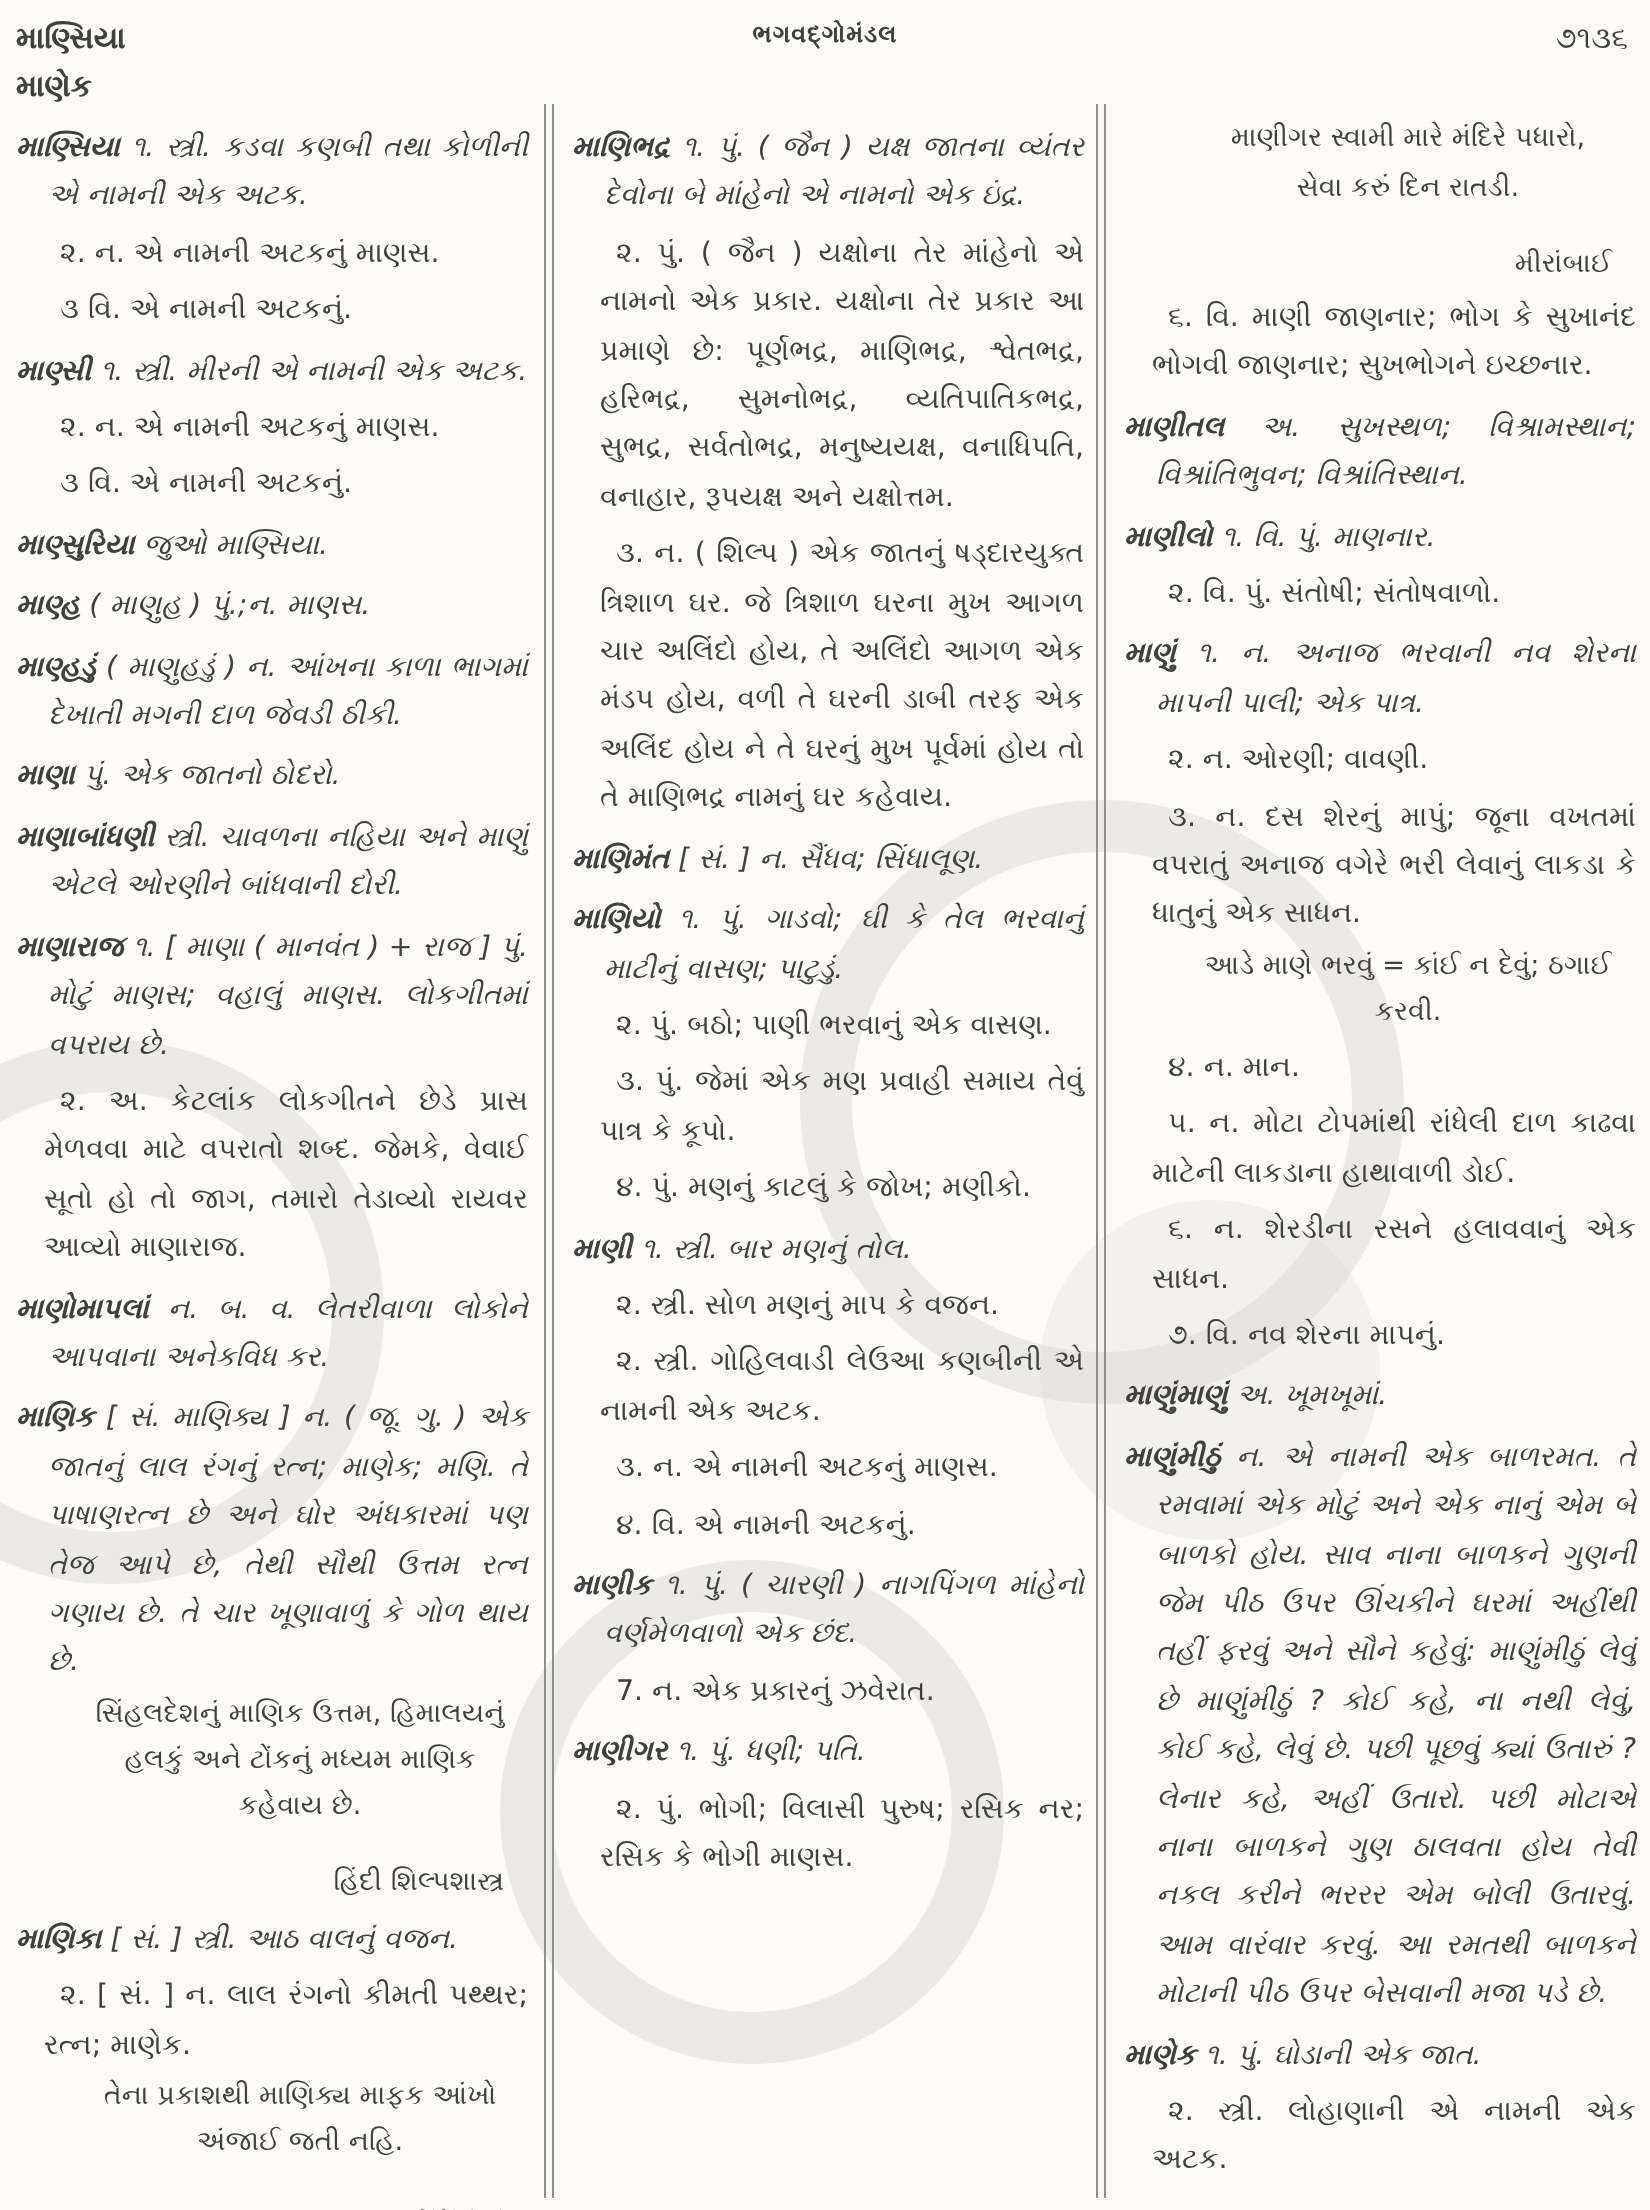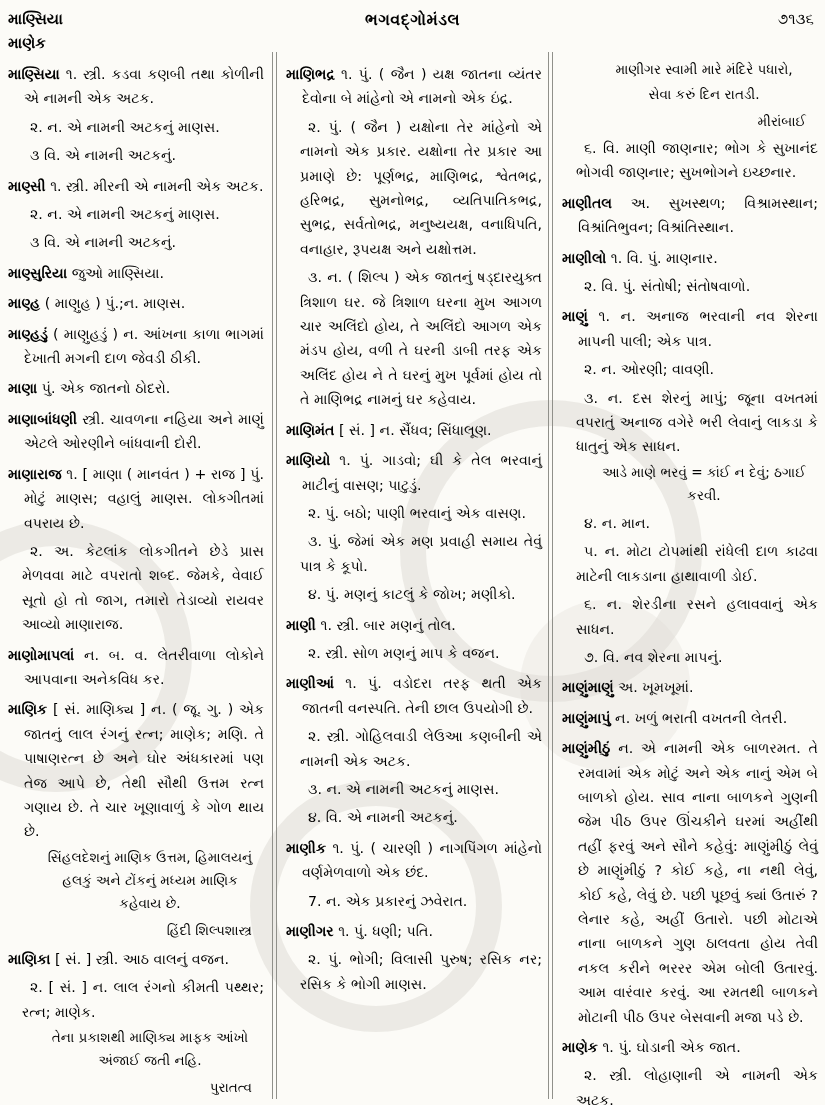--- a/index.html
+++ b/index.html
@@ -1,45 +1,45 @@
 <!DOCTYPE html>
 <html><head>
 <meta charset="utf-8">
 <style>
   html,body{margin:0;padding:0;background:#e8e6e1;}
   .page{
     position:relative;width:825px;height:1105px;margin:0 auto;
     background:#fcfbf7;overflow:hidden;
-    font-family:"DejaVu Sans",sans-serif;color:#000000;
+    font-family:"DejaVu Sans",sans-serif;color:#404040;
   }
   
   .wm{position:absolute;border-radius:50%;pointer-events:none;}
   .wm-ring{border:26px solid rgba(210,207,199,0.38);background:transparent;}
   .wm-disc{background:rgba(223,220,213,0.30);}
   
   .hdr{position:absolute;top:8px;left:0;width:100%;height:46px;}
   .guide-top{position:absolute;left:8px;top:2px;font-weight:bold;font-size:15px;}
   .guide-bottom{position:absolute;left:8px;top:26px;font-weight:bold;font-size:15px;}
-  .title{position:absolute;left:0;right:0;top:2px;text-align:center;font-weight:bold;font-size:16px;letter-spacing:.5px;}
+  .title{position:absolute;left:0;right:0;top:2px;text-align:center;font-weight:bold;font-size:12px;letter-spacing:.5px;}
   .pageno{position:absolute;right:11px;top:2px;font-size:15px;}
   
   .col{position:absolute;top:56px;width:256px;font-size:14.2px;line-height:24.4px;text-align:justify;}
   .col-1{left:8px;}
   .col-2{left:286px;}
   .col-3{left:562px;}
   .vrule{position:absolute;top:52px;bottom:6px;width:1px;background:#90908a;}
   .vrule.r1a{left:272px;}.vrule.r1b{left:276px;}
   .vrule.r2a{left:548px;}.vrule.r2b{left:552px;}
   
   p{margin:0;}
-  p.entry{margin-top:6px;padding-left:16px;text-indent:-16px;}
+  p.entry{margin-top:6px;padding-left:16px;text-indent:-16px;font-style:italic;}
   p.entry b{font-weight:bold;}
   p.sense{margin-top:4px;padding-left:14px;text-indent:8px;}
   p.cite{margin-top:2px;padding-left:34px;padding-right:6px;font-size:13.6px;line-height:23px;text-align:center;}
-  p.attr{margin-top:5px;text-align:right;padding-right:12px;font-size:13.6px;line-height:21px;}
+  p.attr{margin-top:16px;text-align:right;padding-right:12px;font-size:13.6px;line-height:21px;}
 </style>
 </head>
 <body>
 
 <div class="page">
 
   <div class="wm wm-ring" style="left:400px;top:400px;width:250px;height:250px;"></div>
   <div class="wm wm-ring" style="left:-80px;top:520px;width:220px;height:220px;"></div>
   <div class="wm wm-disc" style="left:520px;top:600px;width:170px;height:170px;"></div>
   <div class="wm wm-ring" style="left:250px;top:780px;width:200px;height:200px;"></div>
@@ -83,21 +83,20 @@
       <p class="entry"><b>માણિભદ્ર</b> <span>૧. પું. ( જૈન ) યક્ષ જાતના વ્યંતર દેવોના બે માંહેનો એ નામનો એક ઇંદ્ર.</span></p>
       <p class="sense"><span>૨. પું. ( જૈન ) યક્ષોના તેર માંહેનો એ નામનો એક પ્રકાર. યક્ષોના તેર પ્રકાર આ પ્રમાણે છે: પૂર્ણભદ્ર, માણિભદ્ર, શ્વેતભદ્ર, હરિભદ્ર, સુમનોભદ્ર, વ્યતિપાતિકભદ્ર, સુભદ્ર, સર્વતોભદ્ર, મનુષ્યયક્ષ, વનાધિપતિ, વનાહાર, રૂપયક્ષ અને યક્ષોત્તમ.</span></p>
       <p class="sense"><span>૩. ન. ( શિલ્પ ) એક જાતનું ષડ્દારયુક્ત ત્રિશાળ ઘર. જે ત્રિશાળ ઘરના મુખ આગળ ચાર અલિંદો હોય, તે અલિંદો આગળ એક મંડપ હોય, વળી તે ઘરની ડાબી તરફ એક અલિંદ હોય ને તે ઘરનું મુખ પૂર્વમાં હોય તો તે માણિભદ્ર નામનું ઘર કહેવાય.</span></p>
       <p class="entry"><b>માણિમંત</b> <span>[ સં. ] ન. સૈંધવ; સિંધાલૂણ.</span></p>
       <p class="entry"><b>માણિયો</b> <span>૧. પું. ગાડવો; ઘી કે તેલ ભરવાનું માટીનું વાસણ; પાટુડું.</span></p>
       <p class="sense"><span>૨. પું. બઠો; પાણી ભરવાનું એક વાસણ.</span></p>
       <p class="sense"><span>૩. પું. જેમાં એક મણ પ્રવાહી સમાય તેવું પાત્ર કે કૂપો.</span></p>
       <p class="sense"><span>૪. પું. મણનું કાટલું કે જોખ; મણીકો.</span></p>
       <p class="entry"><b>માણી</b> <span>૧. સ્ત્રી. બાર મણનું તોલ.</span></p>
       <p class="sense"><span>૨. સ્ત્રી. સોળ મણનું માપ કે વજન.</span></p>
-      <p class="entry"><b>માણીઆં</b> <span>૧. પું. વડોદરા તરફ થતી એક જાતની વનસ્પતિ. તેની છાલ ઉપયોગી છે.</span></p>
       <p class="sense"><span>૨. સ્ત્રી. ગોહિલવાડી લેઉઆ કણબીની એ નામની એક અટક.</span></p>
       <p class="sense"><span>૩. ન. એ નામની અટકનું માણસ.</span></p>
       <p class="sense"><span>૪. વિ. એ નામની અટકનું.</span></p>
       <p class="entry"><b>માણીક</b> <span>૧. પું. ( ચારણી ) નાગપિંગળ માંહેનો વર્ણમેળવાળો એક છંદ.</span></p>
       <p class="sense"><span>7. ન. એક પ્રકારનું ઝવેરાત.</span></p>
       <p class="entry"><b>માણીગર</b> <span>૧. પું. ધણી; પતિ.</span></p>
       <p class="sense"><span>૨. પું. ભોગી; વિલાસી પુરુષ; રસિક નર; રસિક કે ભોગી માણસ.</span></p>
     </div>
   <div class="col col-3">
       <p class="cite"><span>માણીગર સ્વામી મારે મંદિરે પધારો,</span></p>
@@ -109,19 +108,18 @@
       <p class="sense"><span>૨. વિ. પું. સંતોષી; સંતોષવાળો.</span></p>
       <p class="entry"><b>માણું</b> <span>૧. ન. અનાજ ભરવાની નવ શેરના માપની પાલી; એક પાત્ર.</span></p>
       <p class="sense"><span>૨. ન. ઓરણી; વાવણી.</span></p>
       <p class="sense"><span>૩. ન. દસ શેરનું માપું; જૂના વખતમાં વપરાતું અનાજ વગેરે ભરી લેવાનું લાકડા કે ધાતુનું એક સાધન.</span></p>
       <p class="cite"><span>આડે માણે ભરવું = કાંઈ ન દેવું; ઠગાઈ કરવી.</span></p>
       <p class="sense"><span>૪. ન. માન.</span></p>
       <p class="sense"><span>૫. ન. મોટા ટોપમાંથી રાંધેલી દાળ કાઢવા માટેની લાકડાના હાથાવાળી ડોઈ.</span></p>
       <p class="sense"><span>૬. ન. શેરડીના રસને હલાવવાનું એક સાધન.</span></p>
       <p class="sense"><span>૭. વિ. નવ શેરના માપનું.</span></p>
       <p class="entry"><b>માણુંમાણું</b> <span>અ. ખૂમખૂમાં.</span></p>
-      <p class="entry"><b>માણુંમાપું</b> <span>ન. ખળું ભરાતી વખતની લેતરી.</span></p>
       <p class="entry"><b>માણુંમીઠું</b> <span>ન. એ નામની એક બાળરમત. તે રમવામાં એક મોટું અને એક નાનું એમ બે બાળકો હોય. સાવ નાના બાળકને ગુણની જેમ પીઠ ઉપર ઊંચકીને ઘરમાં અહીંથી તહીં ફરવું અને સૌને કહેવું: માણુંમીઠું લેવું છે માણુંમીઠું ? કોઈ કહે, ના નથી લેવું, કોઈ કહે, લેવું છે. પછી પૂછવું ક્યાં ઉતારું ? લેનાર કહે, અહીં ઉતારો. પછી મોટાએ નાના બાળકને ગુણ ઠાલવતા હોય તેવી નકલ કરીને ભરરર એમ બોલી ઉતારવું. આમ વારંવાર કરવું. આ રમતથી બાળકને મોટાની પીઠ ઉપર બેસવાની મજા પડે છે.</span></p>
       <p class="entry"><b>માણેક</b> <span>૧. પું. ઘોડાની એક જાત.</span></p>
       <p class="sense"><span>૨. સ્ત્રી. લોહાણાની એ નામની એક અટક.</span></p>
     </div>
 
 </div>
 
 </body></html>

